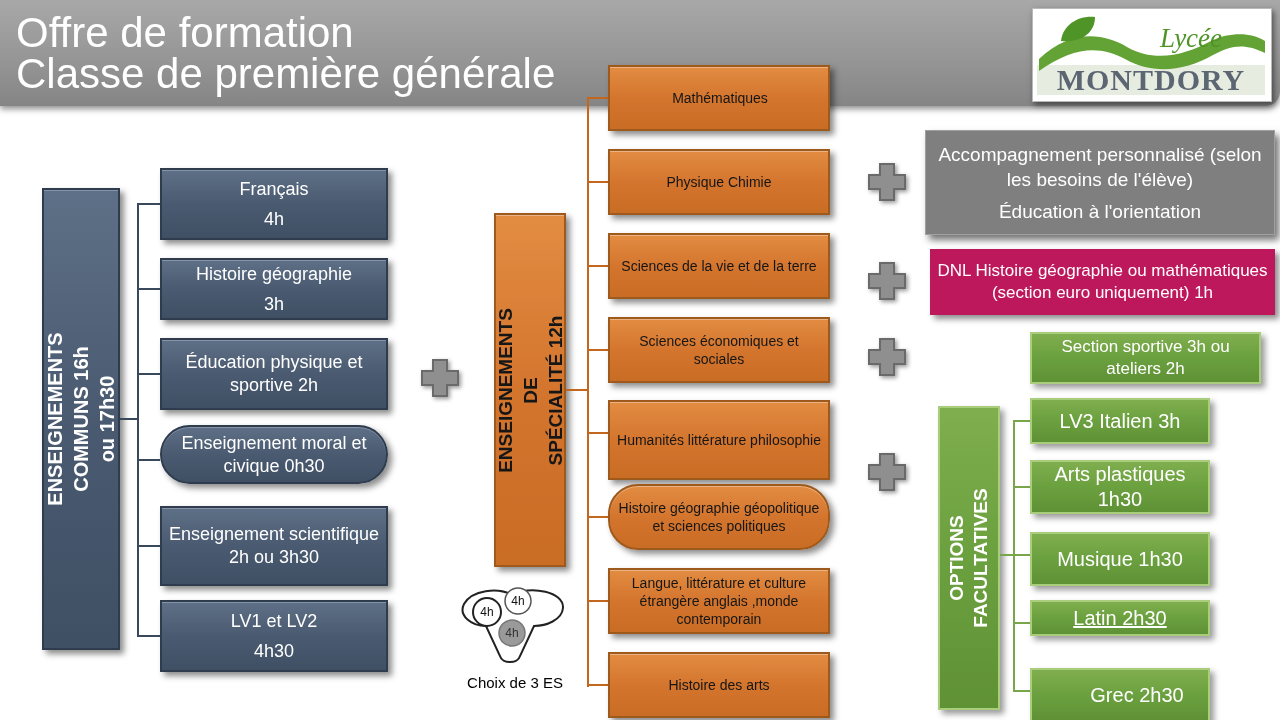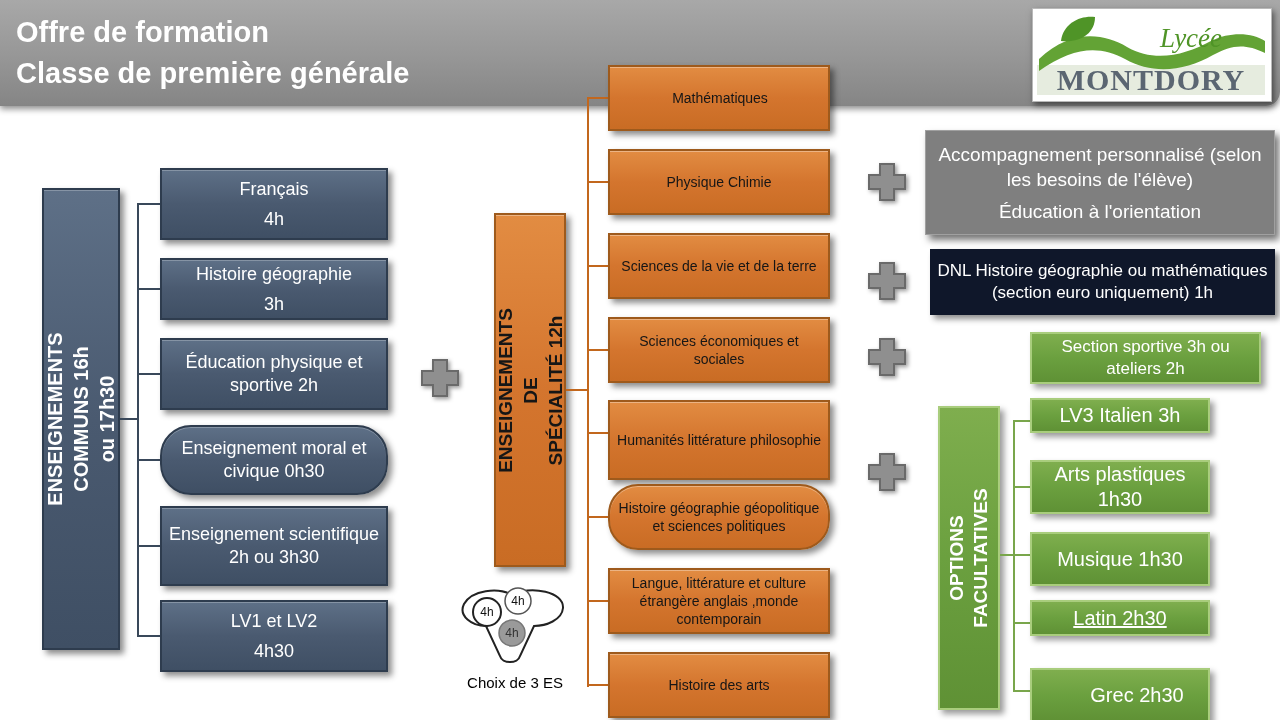--- a/index.html
+++ b/index.html
@@ -3,39 +3,39 @@
 <meta charset="utf-8">
 <style>
   html,body{margin:0;padding:0;background:#fff;}
   #slide{position:relative;width:1280px;height:720px;background:#ffffff;overflow:hidden;
          font-family:"Liberation Sans",sans-serif;}
 
   
   #header{position:absolute;left:0;top:0;width:1280px;height:106px;
           background:linear-gradient(180deg,#a8a8a8 0%,#969696 55%,#858585 100%);
           box-shadow:0 3px 6px rgba(0,0,0,.45);border-bottom-right-radius:14px;}
-  #title{position:absolute;left:16px;top:12px;color:#ffffff;font-size:29px;line-height:41px;font-weight:700;}
+  #title{position:absolute;left:16px;top:12px;color:#ffffff;font-size:42px;line-height:41px;font-weight:400;}
   #logo{position:absolute;right:8px;top:8px;width:238px;height:92px;background:#ffffff;
         border:1px solid #b9b9b9;box-shadow:2px 3px 6px rgba(0,0,0,.5);}
 
   
   .box{position:absolute;box-sizing:border-box;display:flex;flex-direction:column;
        justify-content:center;align-items:center;text-align:center;padding:3px 6px;}
   .blue{background:linear-gradient(180deg,#5e7087 0%,#4a5a70 50%,#3f4f64 100%);
         border:2px solid #2e3c4e;color:#ffffff;font-size:18px;line-height:23px;
         box-shadow:4px 4px 6px rgba(0,0,0,.45), inset 0 1px 0 rgba(255,255,255,.25);}
   .orange{background:linear-gradient(180deg,#e28c42 0%,#d4752e 50%,#c96c24 100%);
         border:2px solid #9e5a1c;color:#161616;font-size:14px;line-height:18px;
         box-shadow:4px 4px 6px rgba(0,0,0,.45), inset 0 1px 0 rgba(255,255,255,.35);}
   .greenbox{background:linear-gradient(180deg,#7fae4e 0%,#6ba03f 50%,#5f9135 100%);
         border:2px solid #a9cd7d;color:#ffffff;font-size:20px;line-height:25px;
         box-shadow:4px 4px 6px rgba(0,0,0,.4);}
   .graybox{background:#7f7f7f;border:1px solid #a0a0a0;color:#ffffff;font-size:19px;line-height:25px;
         box-shadow:4px 5px 7px rgba(0,0,0,.55);}
-  .darkgreen{background:#0f172a;color:#ffffff;font-size:17px;line-height:22px;
+  .darkgreen{background:#be185d;color:#ffffff;font-size:17px;line-height:22px;
         box-shadow:4px 4px 6px rgba(0,0,0,.45);}
 
   .vlabel{position:absolute;display:flex;justify-content:center;align-items:center;box-sizing:border-box;}
   .vlabel .rot{transform:rotate(-90deg);text-align:center;font-weight:bold;}
 
   .line2gap{margin-top:7px;}
 
   
   .ln{position:absolute;}
   .ln-blue{background:#39485a;}
@@ -89,21 +89,21 @@
     <div>Français</div>
     <div class="line2gap">4h</div>
   </div>
   <div class="box blue" style="left:160px;top:258px;width:228px;height:62px;">
     <div>Histoire géographie</div>
     <div class="line2gap">3h</div>
   </div>
   <div class="box blue" style="left:160px;top:338px;width:228px;height:72px;">
     <div>Éducation physique et sportive  2h</div>
   </div>
-  <div class="box blue" style="left:160px;top:425px;width:228px;height:70px;border-radius:31px;">
+  <div class="box blue" style="left:160px;top:425px;width:228px;height:59px;border-radius:31px;">
     <div>Enseignement moral et civique  0h30</div>
   </div>
   <div class="box blue" style="left:160px;top:506px;width:228px;height:80px;">
     <div>Enseignement scientifique  2h ou 3h30</div>
   </div>
   <div class="box blue" style="left:160px;top:600px;width:228px;height:72px;">
     <div>LV1 et LV2</div>
     <div class="line2gap">4h30</div>
   </div>
 
@@ -198,21 +198,21 @@
   </div>
 
   <div class="ln ln-green" style="left:1013px;top:420px;width:2px;height:272px;"></div>
   <div class="ln ln-green" style="left:1000px;top:554px;width:13px;height:2px;"></div>
   <div class="ln ln-green" style="left:1013px;top:420px;width:17px;height:2px;"></div>
   <div class="ln ln-green" style="left:1013px;top:486px;width:17px;height:2px;"></div>
   <div class="ln ln-green" style="left:1013px;top:554px;width:17px;height:2px;"></div>
   <div class="ln ln-green" style="left:1013px;top:622px;width:17px;height:2px;"></div>
   <div class="ln ln-green" style="left:1013px;top:690px;width:17px;height:2px;"></div>
 
-  <div class="box greenbox" style="left:1030px;top:398px;width:180px;height:35px;">
+  <div class="box greenbox" style="left:1030px;top:398px;width:180px;height:46px;">
     <div>LV3 Italien  3h</div>
   </div>
   <div class="box greenbox" style="left:1030px;top:460px;width:180px;height:54px;">
     <div>Arts plastiques 1h30</div>
   </div>
   <div class="box greenbox" style="left:1030px;top:532px;width:180px;height:54px;">
     <div>Musique  1h30</div>
   </div>
   <div class="box greenbox" style="left:1030px;top:600px;width:180px;height:36px;text-decoration:underline;">
     <div>Latin  2h30</div>

